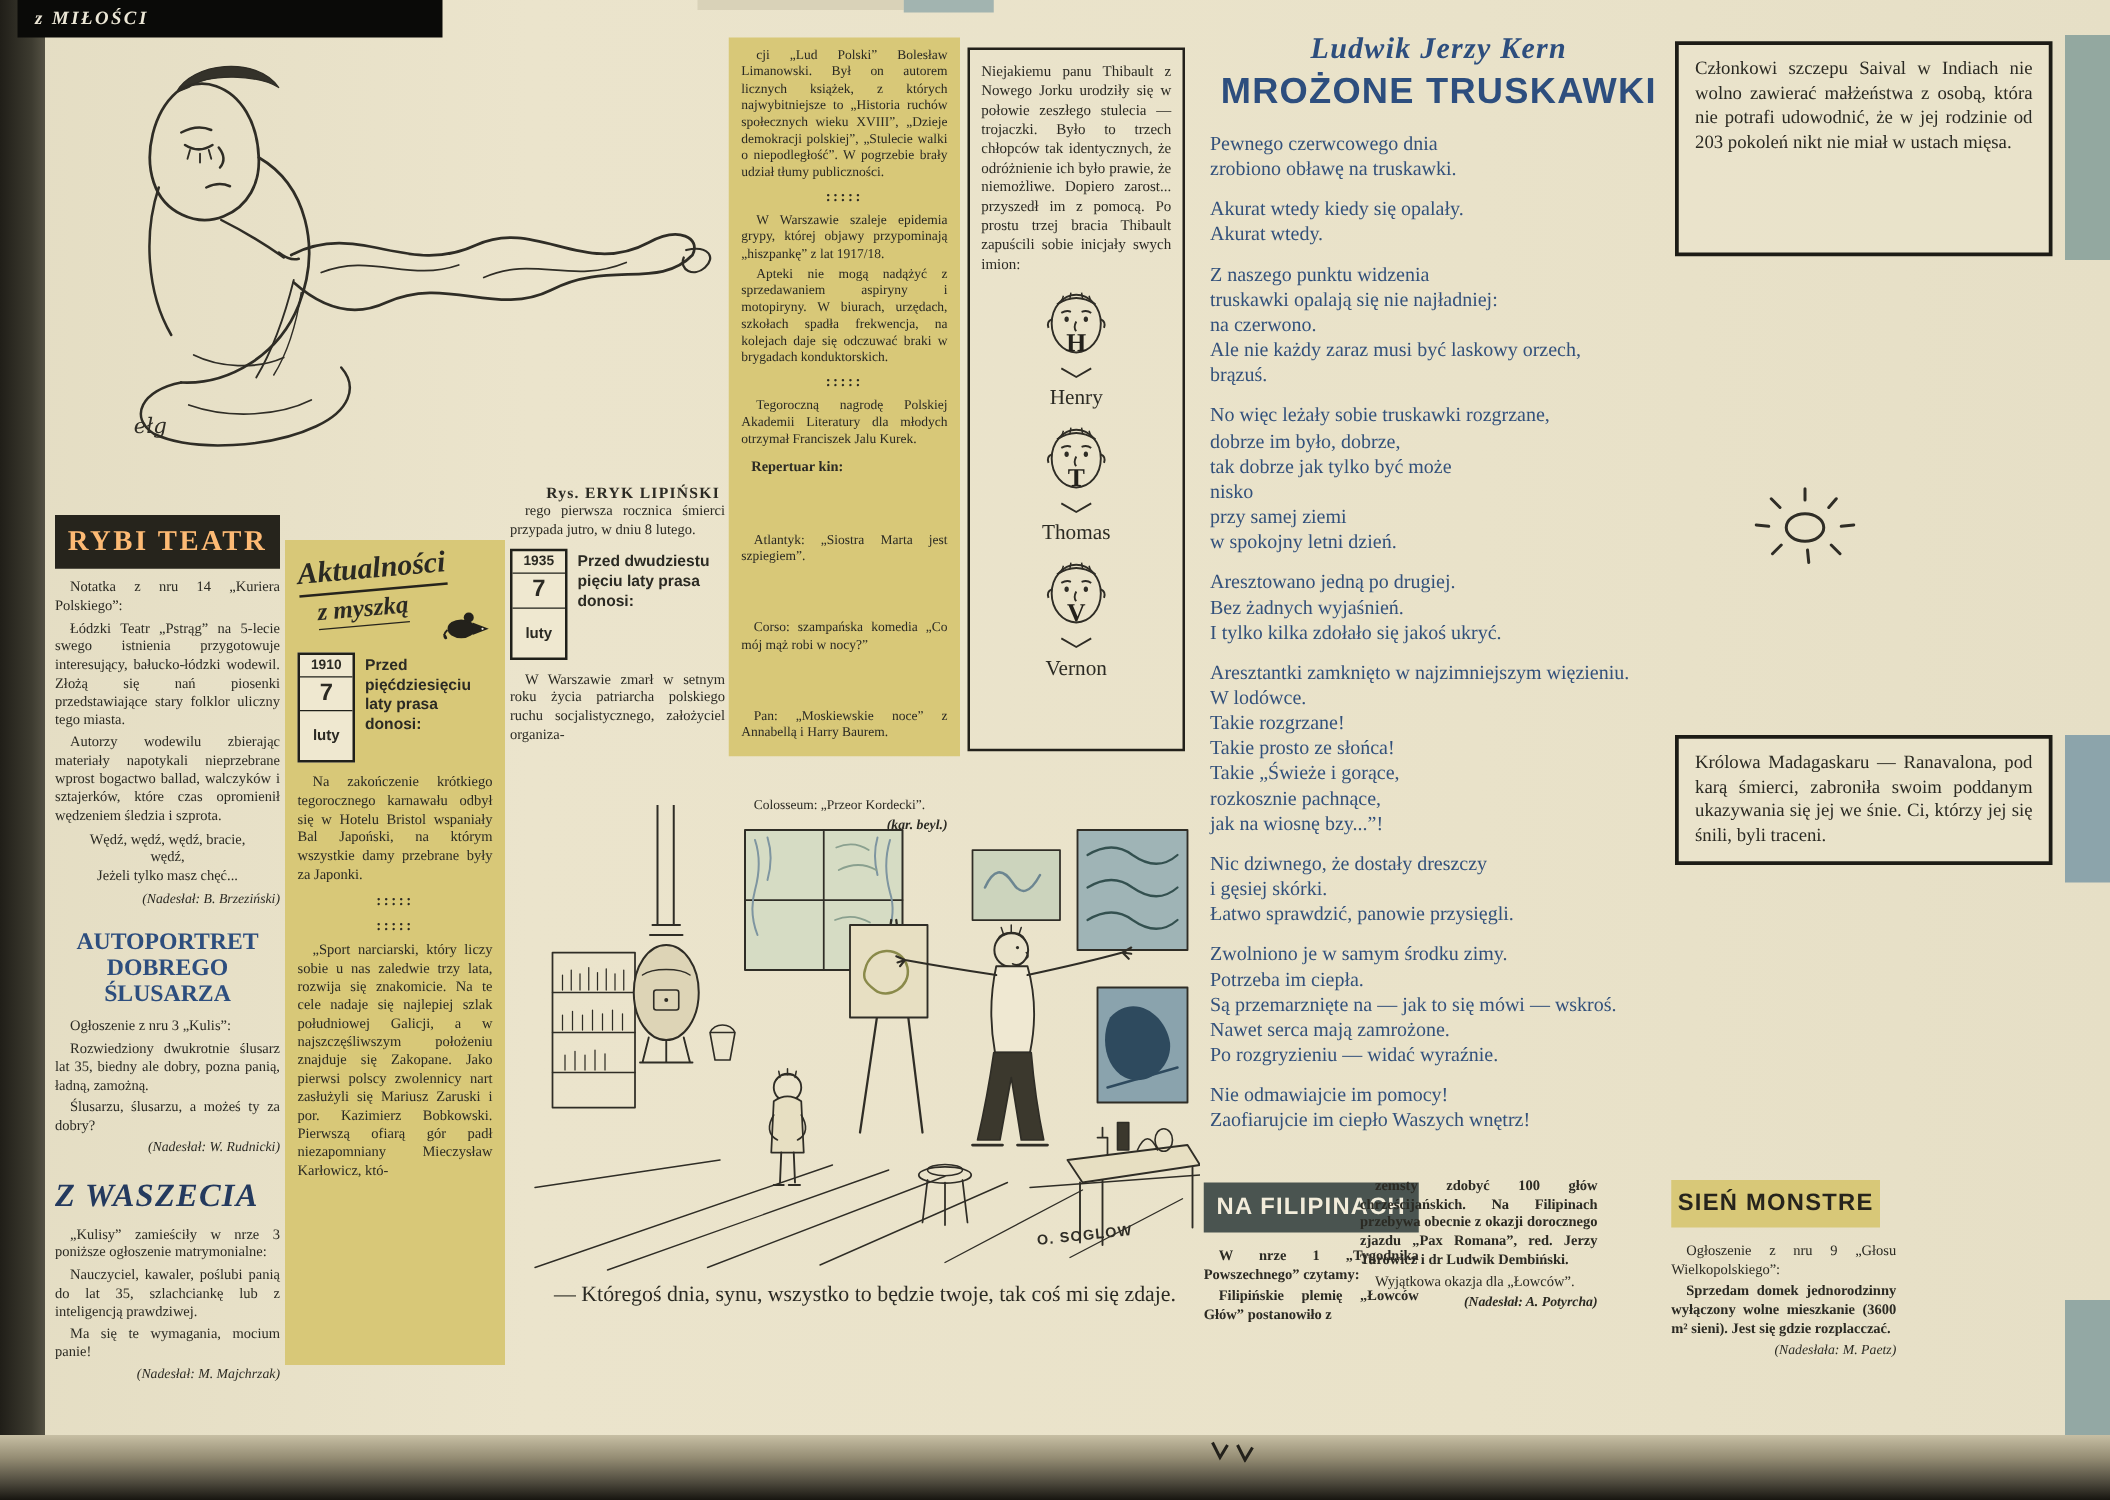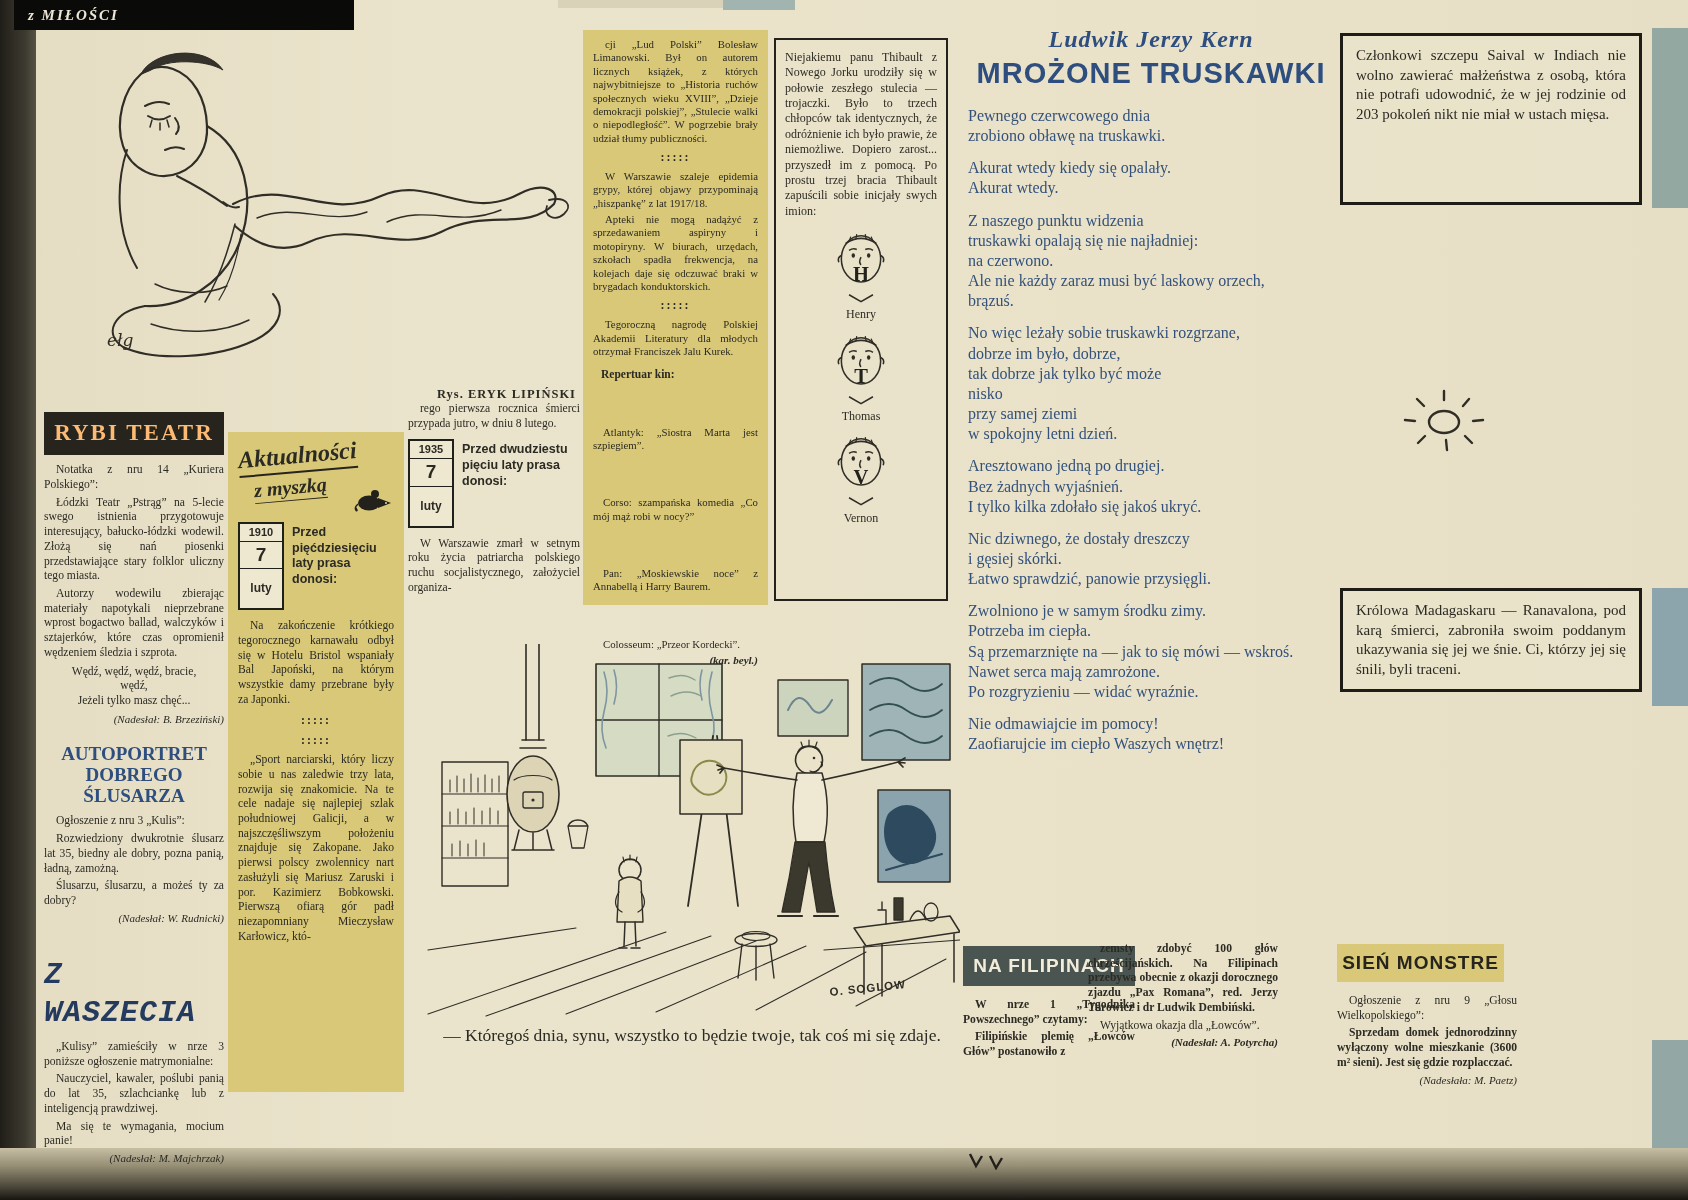--- a/index.html
+++ b/index.html
@@ -39,22 +39,22 @@
   
   .caricature { left:55px; top:34px; width:525px; height:372px; }
   .rys { position:absolute; right:4px; bottom:4px; font-weight:bold; font-size:12.5px; letter-spacing:1px; }
 
   
   .col-a { left:44px; top:412px; width:180px; }
   .rybi-h { background:#26241c; color:#fdba74; font-weight:bold; font-size:23px;
     letter-spacing:2px; text-align:center; padding:6px 0 8px; margin-bottom:8px; }
   .auto-h { color:#2d4e7e; font-weight:bold; font-size:19px; text-align:center;
     line-height:1.12; margin:16px 0 8px; }
-  .wasz-h { color:#243a5e; font-weight:bold; font-style:italic; font-size:30px;
-    margin:30px 0 8px; letter-spacing:1px;font-family:Liberation Mono, monospace; }
+  .wasz-h { color:#243a5e; font-weight:bold; font-style:italic; font-size:26px;
+    margin:14px 0 8px; letter-spacing:1px; }
 
   
   .col-b { left:228px; top:432px; width:176px; height:660px; padding:8px 10px 10px; }
   .akt-head { position:relative; height:74px; margin-bottom:2px; }
   .akt-t1 { font-style:italic; font-weight:bold; font-size:24px; transform:rotate(-5deg);
     display:inline-block; border-bottom:2px solid #26241c; padding-bottom:1px; }
   .akt-t2 { font-style:italic; font-weight:bold; font-size:20px; transform:rotate(-5deg);
     display:inline-block; margin-left:16px; margin-top:2px; border-bottom:1.5px solid #26241c; }
   .mouse { position:absolute; right:0; bottom:0; }
   .calrow { display:flex; gap:8px; align-items:flex-start; margin:8px 0 9px; text-indent:0; }
@@ -73,21 +73,21 @@
   .col-d { left:583px; top:30px; width:185px; height:575px; padding:8px 10px;
     font-size:10.8px; line-height:1.24; text-align:justify; }
   .rep-title { font-weight:bold; font-size:11.5px; margin:9px 0 4px; text-indent:8px; }
   .kino { text-indent:10px; margin-bottom:3px;margin-top:44px; }
 
   
   .thibault { left:774px; top:38px; width:174px; height:563px; border:2px solid #23211b;
     padding:10px 9px 4px; font-size:12px; line-height:1.28; text-align:justify; overflow:hidden; }
   .faces { margin-top:4px; }
   .face-fig { text-align:center; margin-top:2px; }
-  .face-name { font-size:12px; margin-top:-2px; }
+  .face-name { font-size:17px; margin-top:-2px; }
 
   
   .kern { left:968px; top:26px; width:366px; }
   .kern-author { font-style:italic; font-weight:bold; font-size:24px; color:#2d4e7e;
     text-align:center; letter-spacing:1px; }
   .kern-title { font-family:"Liberation Sans",sans-serif; font-weight:bold; font-size:29px;
     color:#2d4e7e; text-align:center; letter-spacing:1px; margin:4px 0 16px; white-space:nowrap; }
   .stanza { font-size:16px; line-height:1.26; color:#33517b; white-space:pre-line; margin-bottom:12px; }
 
   
@@ -316,20 +316,27 @@
 brązuś.</div>
     <div class="stanza">No więc leżały sobie truskawki rozgrzane,
 dobrze im było, dobrze,
 tak dobrze jak tylko być może
 nisko
 przy samej ziemi
 w spokojny letni dzień.</div>
     <div class="stanza">Aresztowano jedną po drugiej.
 Bez żadnych wyjaśnień.
 I tylko kilka zdołało się jakoś ukryć.</div>
+    <div class="stanza">Aresztantki zamknięto w najzimniejszym więzieniu.
+W lodówce.
+Takie rozgrzane!
+Takie prosto ze słońca!
+Takie „Świeże i gorące,
+rozkosznie pachnące,
+jak na wiosnę bzy...”!</div>
     <div class="stanza">Nic dziwnego, że dostały dreszczy
 i gęsiej skórki.
 Łatwo sprawdzić, panowie przysięgli.</div>
     <div class="stanza">Zwolniono je w samym środku zimy.
 Potrzeba im ciepła.
 Są przemarznięte na — jak to się mówi — wskroś.
 Nawet serca mają zamrożone.
 Po rozgryzieniu — widać wyraźnie.</div>
     <div class="stanza">Nie odmawiajcie im pomocy!
 Zaofiarujcie im ciepło Waszych wnętrz!</div>

